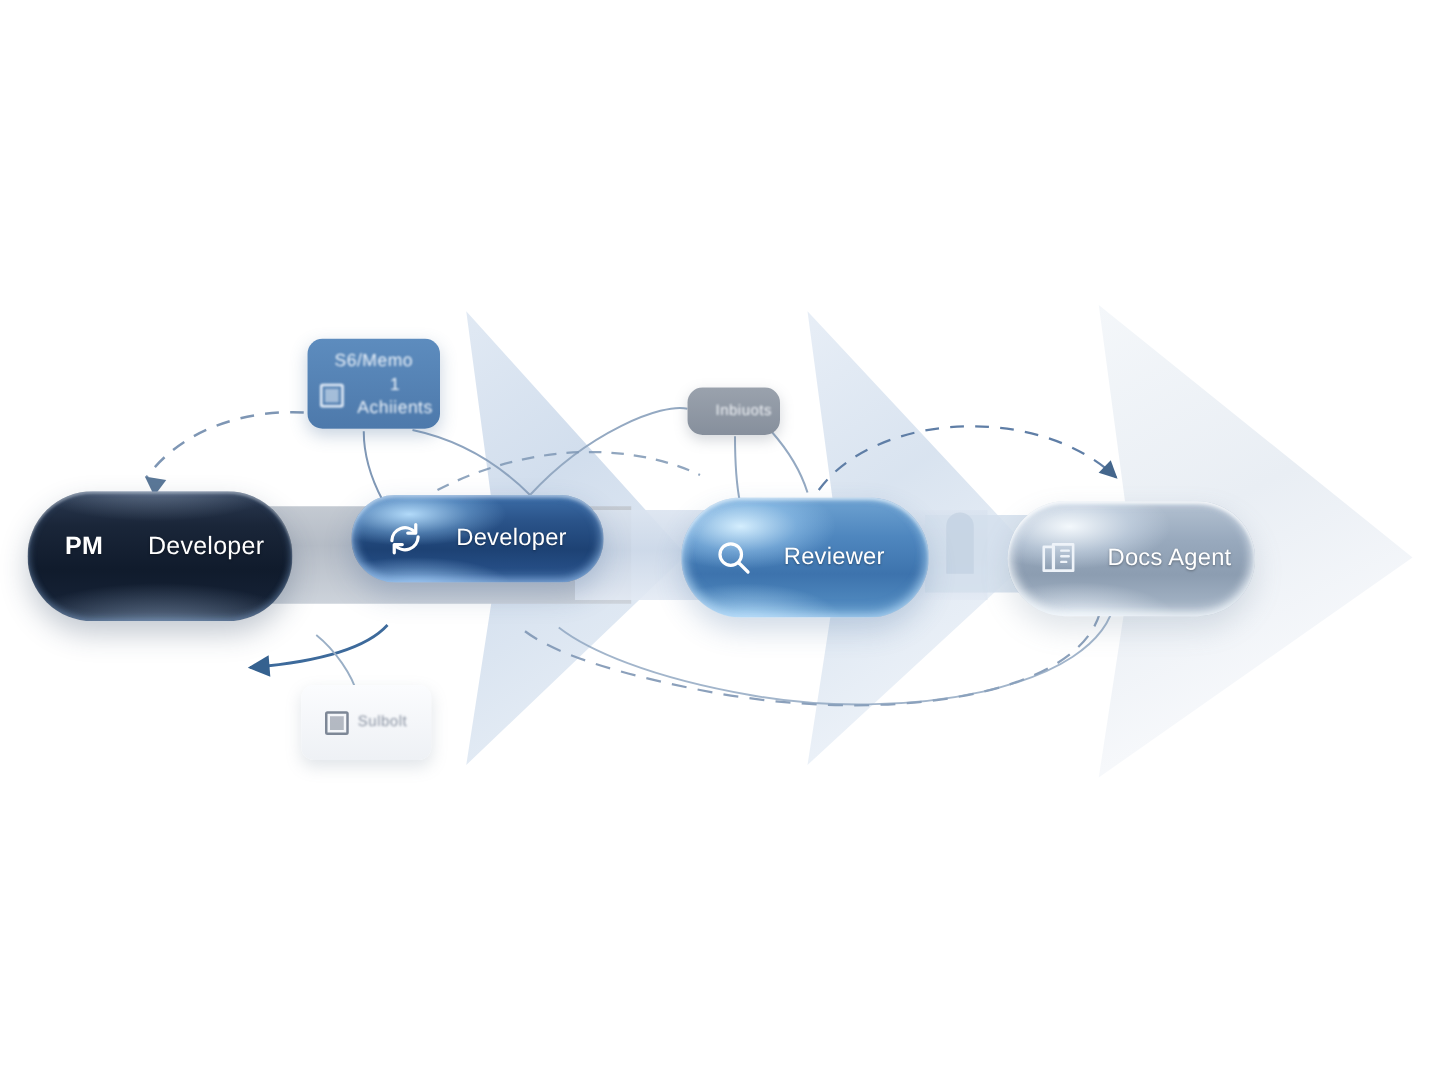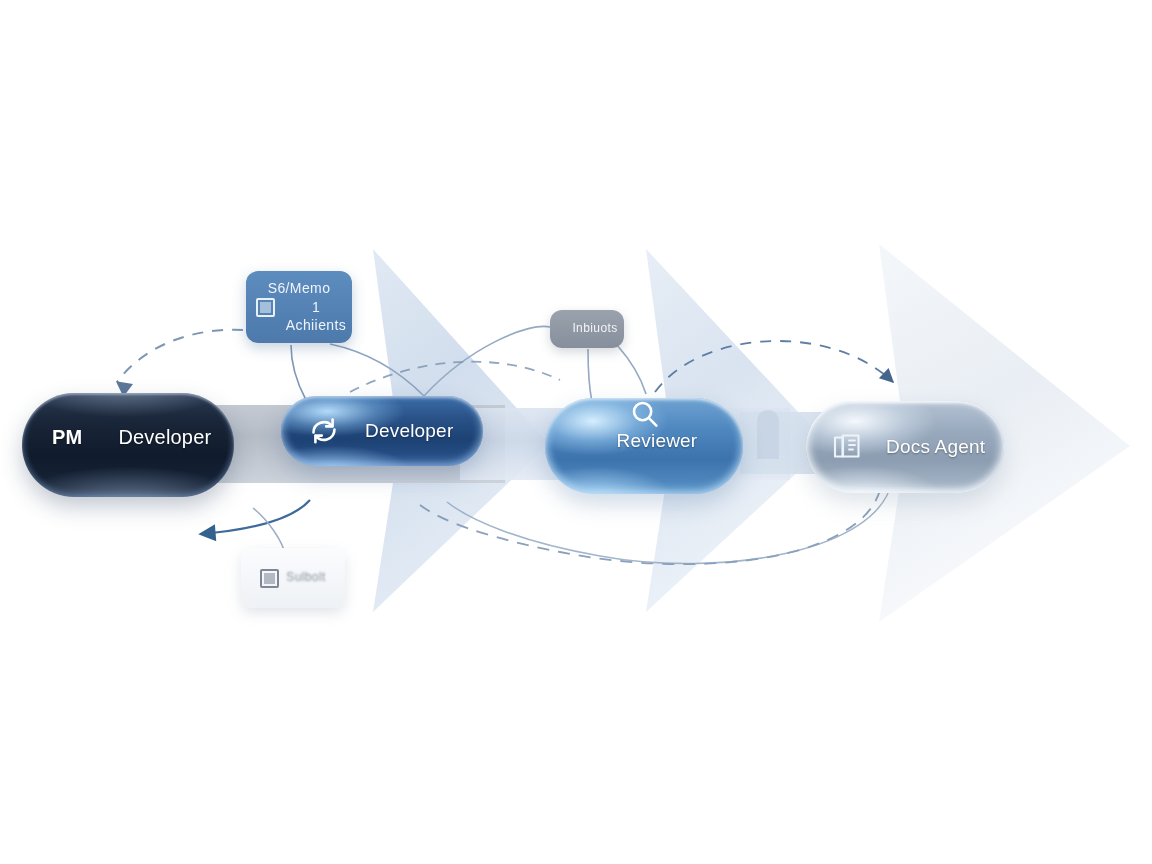--- a/index.html
+++ b/index.html
@@ -75,21 +75,20 @@
     background:
       radial-gradient(60% 56% at 24% 24%, rgba(215,240,255,.98) 0%, rgba(170,215,250,.40) 38%, rgba(140,195,240,0) 64%),
       radial-gradient(70% 58% at 26% 104%, rgba(190,228,255,.80) 0%, rgba(160,210,250,0) 56%),
       linear-gradient(180deg,#6fa3d2 0%,#4f87bf 32%,#3d73ad 64%,#5792c6 100%);
     box-shadow:
       inset 0 2px 3px rgba(255,255,255,.55),
       inset 0 -4px 9px rgba(200,232,255,.55),
       inset 4px 0 7px rgba(180,218,250,.35),
       inset -4px 0 7px rgba(180,218,250,.30),
       0 10px 22px rgba(60,100,150,.24);
-    flex-direction: column;
   }
   #pill-rev .ico{width:32px;height:32px;margin-right:24px;}
   #pill-rev .lbl{font-size:19px;}
 
   
   #pill-docs{
     left:806px;top:401px;width:198px;height:92px;
     padding:0 0 0 26px;
     background:
       radial-gradient(62% 56% at 25% 22%, rgba(248,252,255,.95) 0%, rgba(218,230,243,.45) 40%, rgba(200,214,230,0) 66%),
@@ -119,21 +118,21 @@
     filter:blur(.75px);
     letter-spacing:.4px;
     line-height:1.32;
   }
   #note-memo{
     left:246px;top:271px;width:106px;height:72px;
     background:linear-gradient(180deg,#5d8cbe 0%,#4d79ab 100%);
     box-shadow:0 5px 14px rgba(70,105,150,.30);
   }
   #note-memo .nt{font-size:14px;}
-  #note-memo .r2{display:flex;align-items:flex-start;gap:5px;margin-left:10px;}
+  #note-memo .r2{display:flex;align-items:center;gap:5px;margin-left:10px;}
 
   #note-inputs{
     left:550px;top:310px;width:74px;height:38px;
     background:linear-gradient(180deg,#9aa2ad 0%,#868f9c 100%);
     box-shadow:0 4px 11px rgba(100,110,125,.28);
   }
   #note-inputs .nt{font-size:12px;color:#f2f5f9;margin-left:16px;}
 
   #note-submit{
     left:241px;top:548px;width:104px;height:60px;

